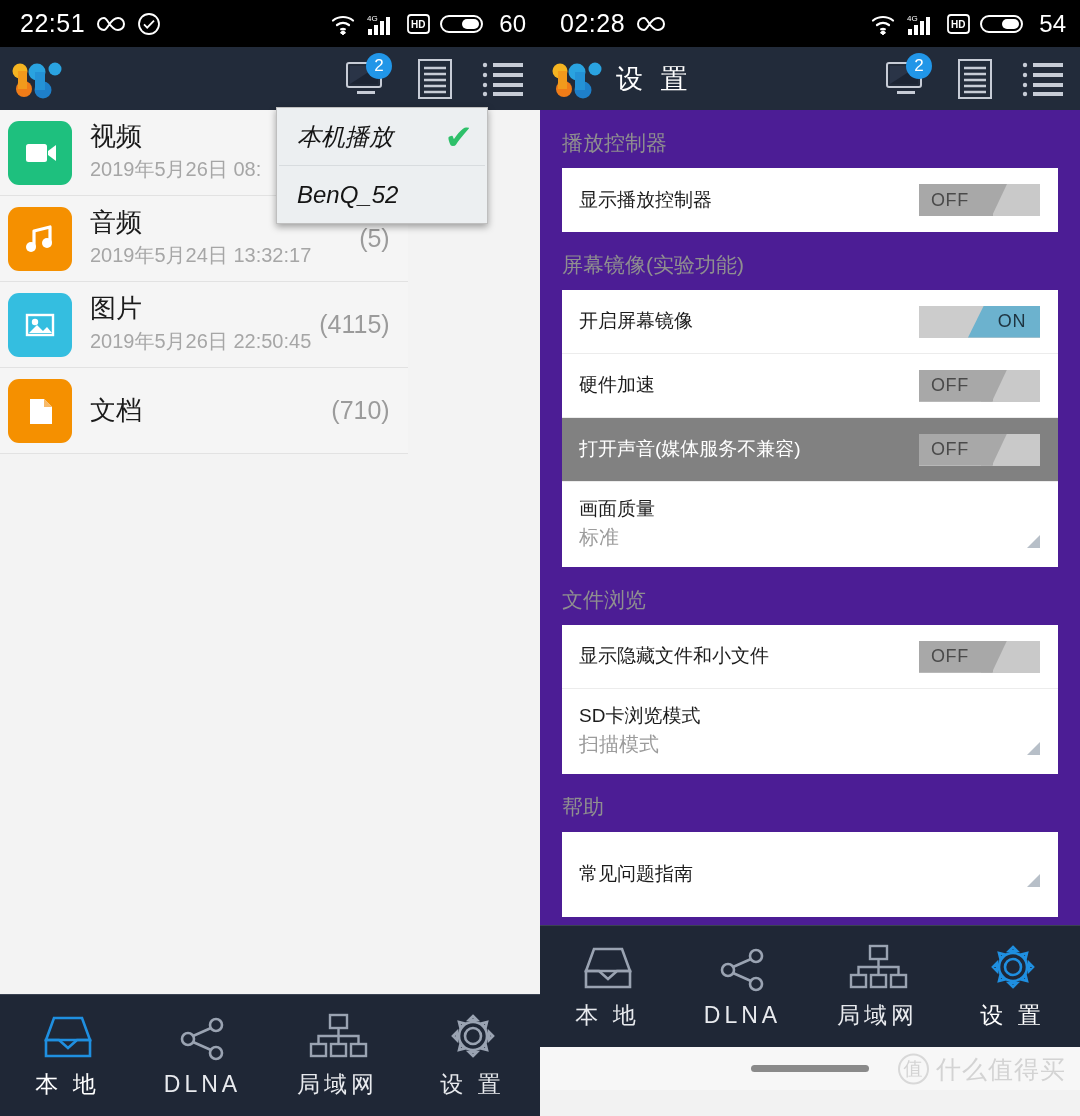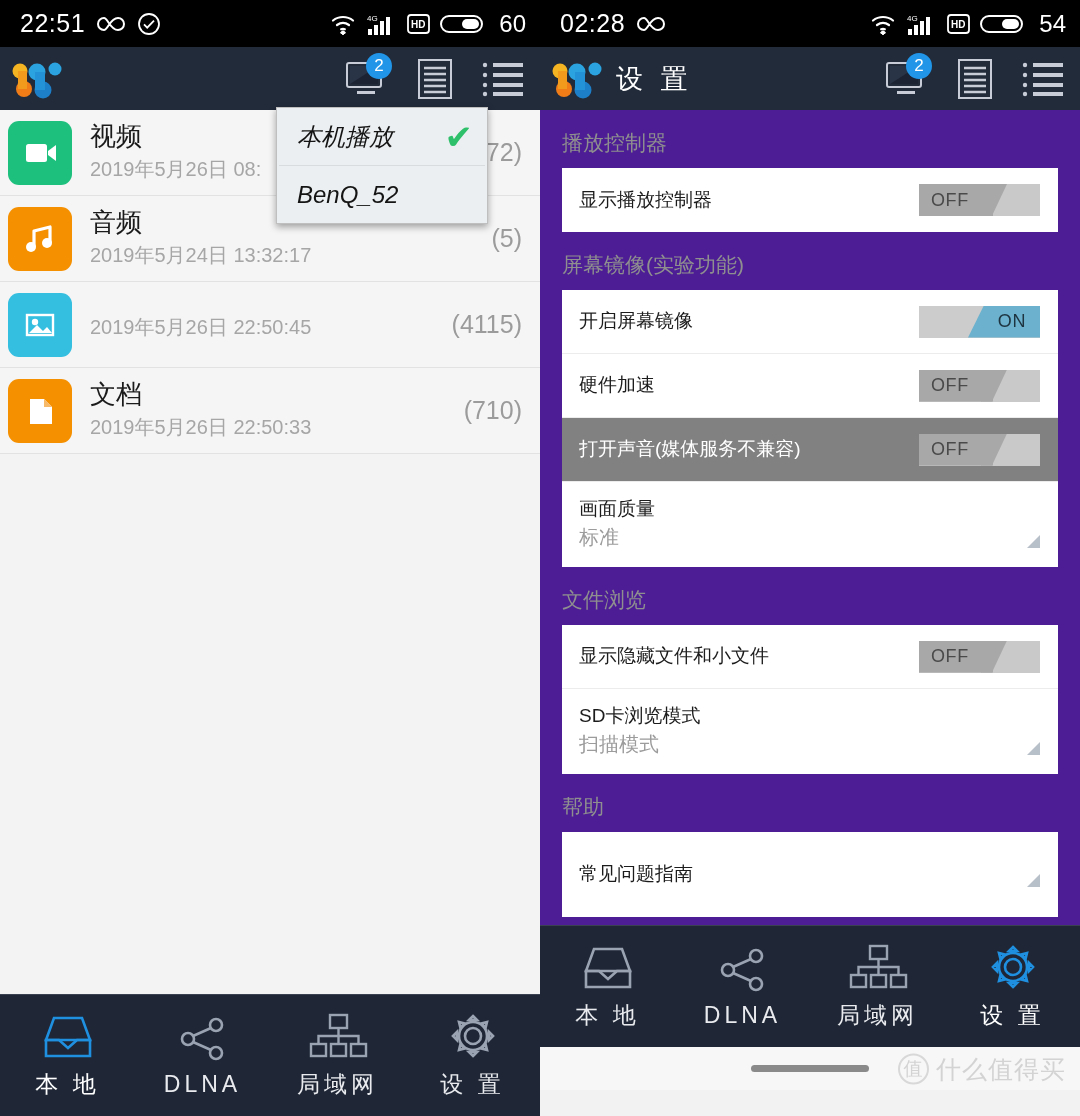--- a/index.html
+++ b/index.html
@@ -261,21 +261,21 @@
       <div class="popup-item">
         <span>本机播放</span>
         <span class="check">✔</span>
       </div>
       <div class="popup-sep"></div>
       <div class="popup-item">
         <span>BenQ_52</span>
       </div>
     </div>
 
-    <div style="display:flex;flex-direction:column;height:884px;">
+    <div style="display:flex;flex-direction:row;height:884px;">
       <div class="filelist" style="flex:0 0 auto;">
 
         <div class="file-row">
           <span class="file-ico" style="background:#1ec07e">
             <svg width="40" height="40" viewBox="0 0 40 40">
                 <rect x="6" y="11" width="21" height="18" rx="2.5" fill="#fff"></rect>
                 <path d="M28 18l8-6v16l-8-6z" fill="#fff"></path>
               </svg>
           </span>
           <span class="file-txt">
@@ -302,35 +302,35 @@
 
         <div class="file-row">
           <span class="file-ico" style="background:#34bee0">
             <svg width="40" height="40" viewBox="0 0 40 40">
                 <rect x="7" y="10" width="26" height="20" fill="none" stroke="#fff" stroke-width="2.4"></rect>
                 <circle cx="15" cy="17" r="3.2" fill="#fff"></circle>
                 <path d="M9 28l8-8 6 6 4-4 5 6z" fill="#fff"></path>
               </svg>
           </span>
           <span class="file-txt">
+            <span class="file-title" style="display:block">图片</span>
             <span class="file-date" style="display:block">2019年5月26日 22:50:45</span>
           </span>
           <span class="file-count">(4115)</span>
         </div>
 
         <div class="file-row">
           <span class="file-ico" style="background:#f59000">
             <svg width="40" height="40" viewBox="0 0 40 40">
                 <path d="M10 8h14l8 8v17H10z" fill="#fff"></path>
                 <path d="M24 8v8h8z" fill="#f7ba6a"></path>
               </svg>
           </span>
           <span class="file-txt">
             <span class="file-title" style="display:block">文档</span>
-            <span class="file-date" style="display:block">2019年5月26日 22:50:33</span>
           </span>
           <span class="file-count">(710)</span>
         </div>
 
       </div>
       <div class="list-tail"></div>
     </div>
 
     <div class="botnav">
       <div class="nav-item active">

